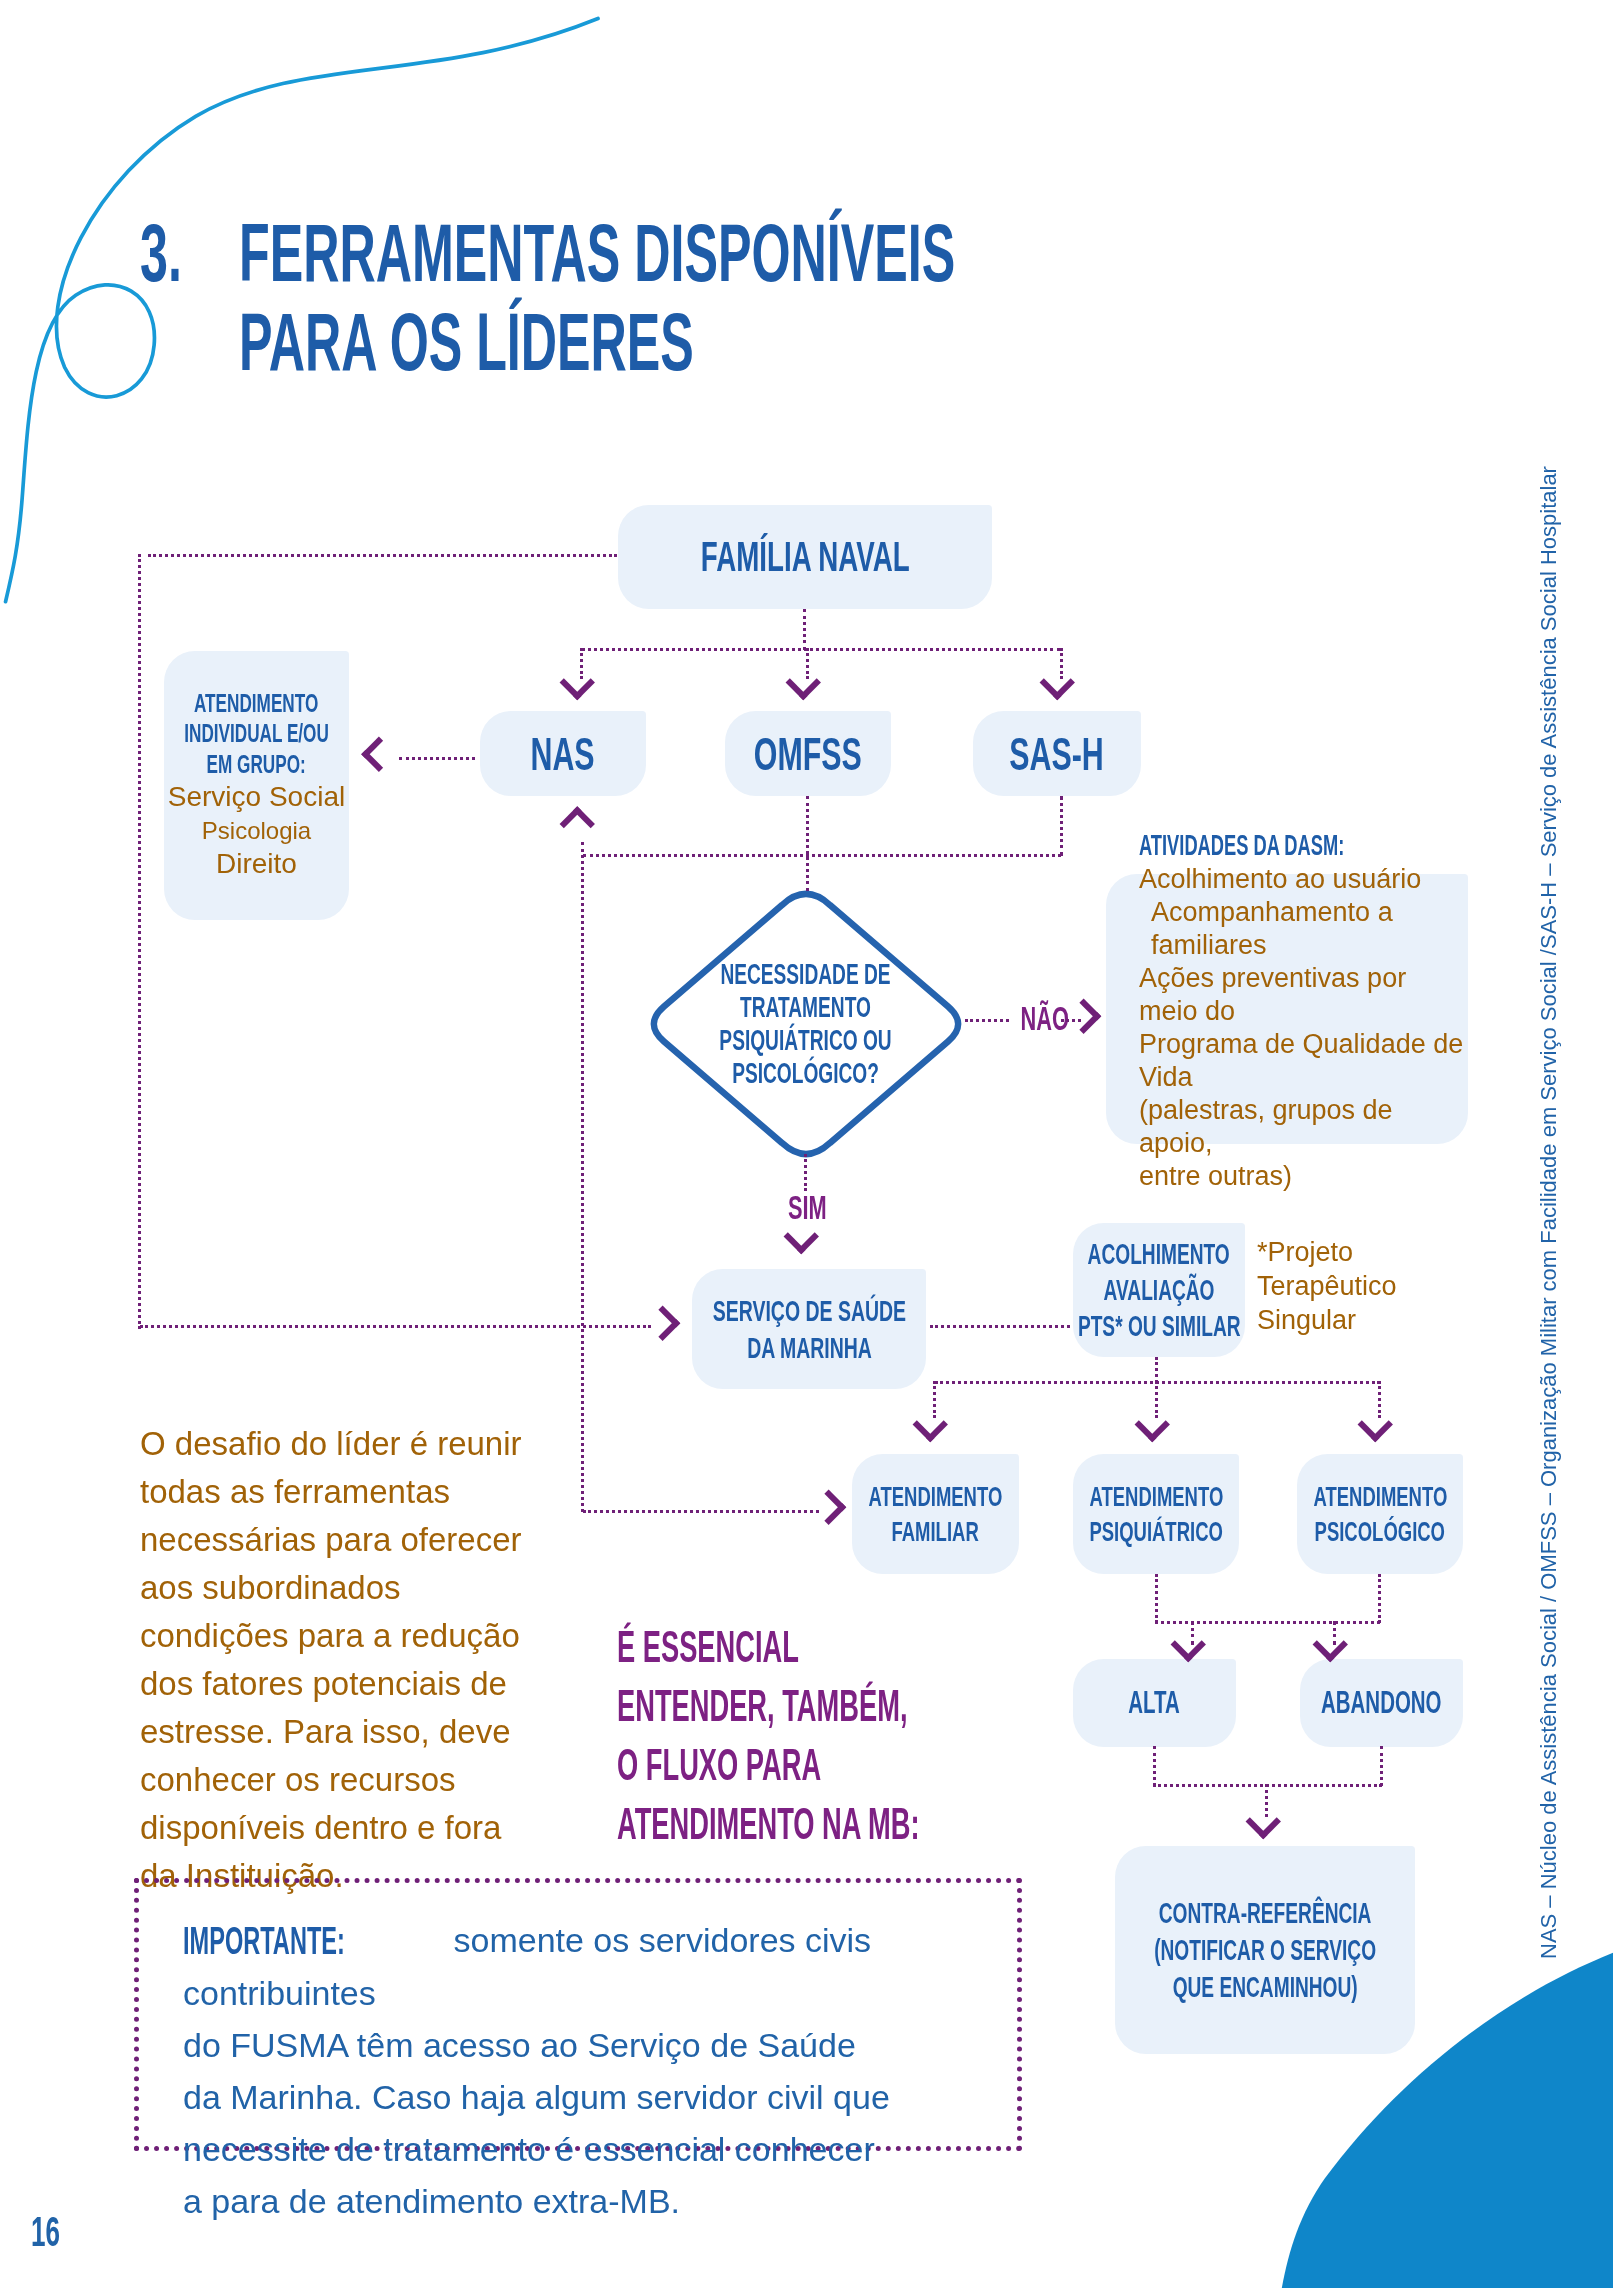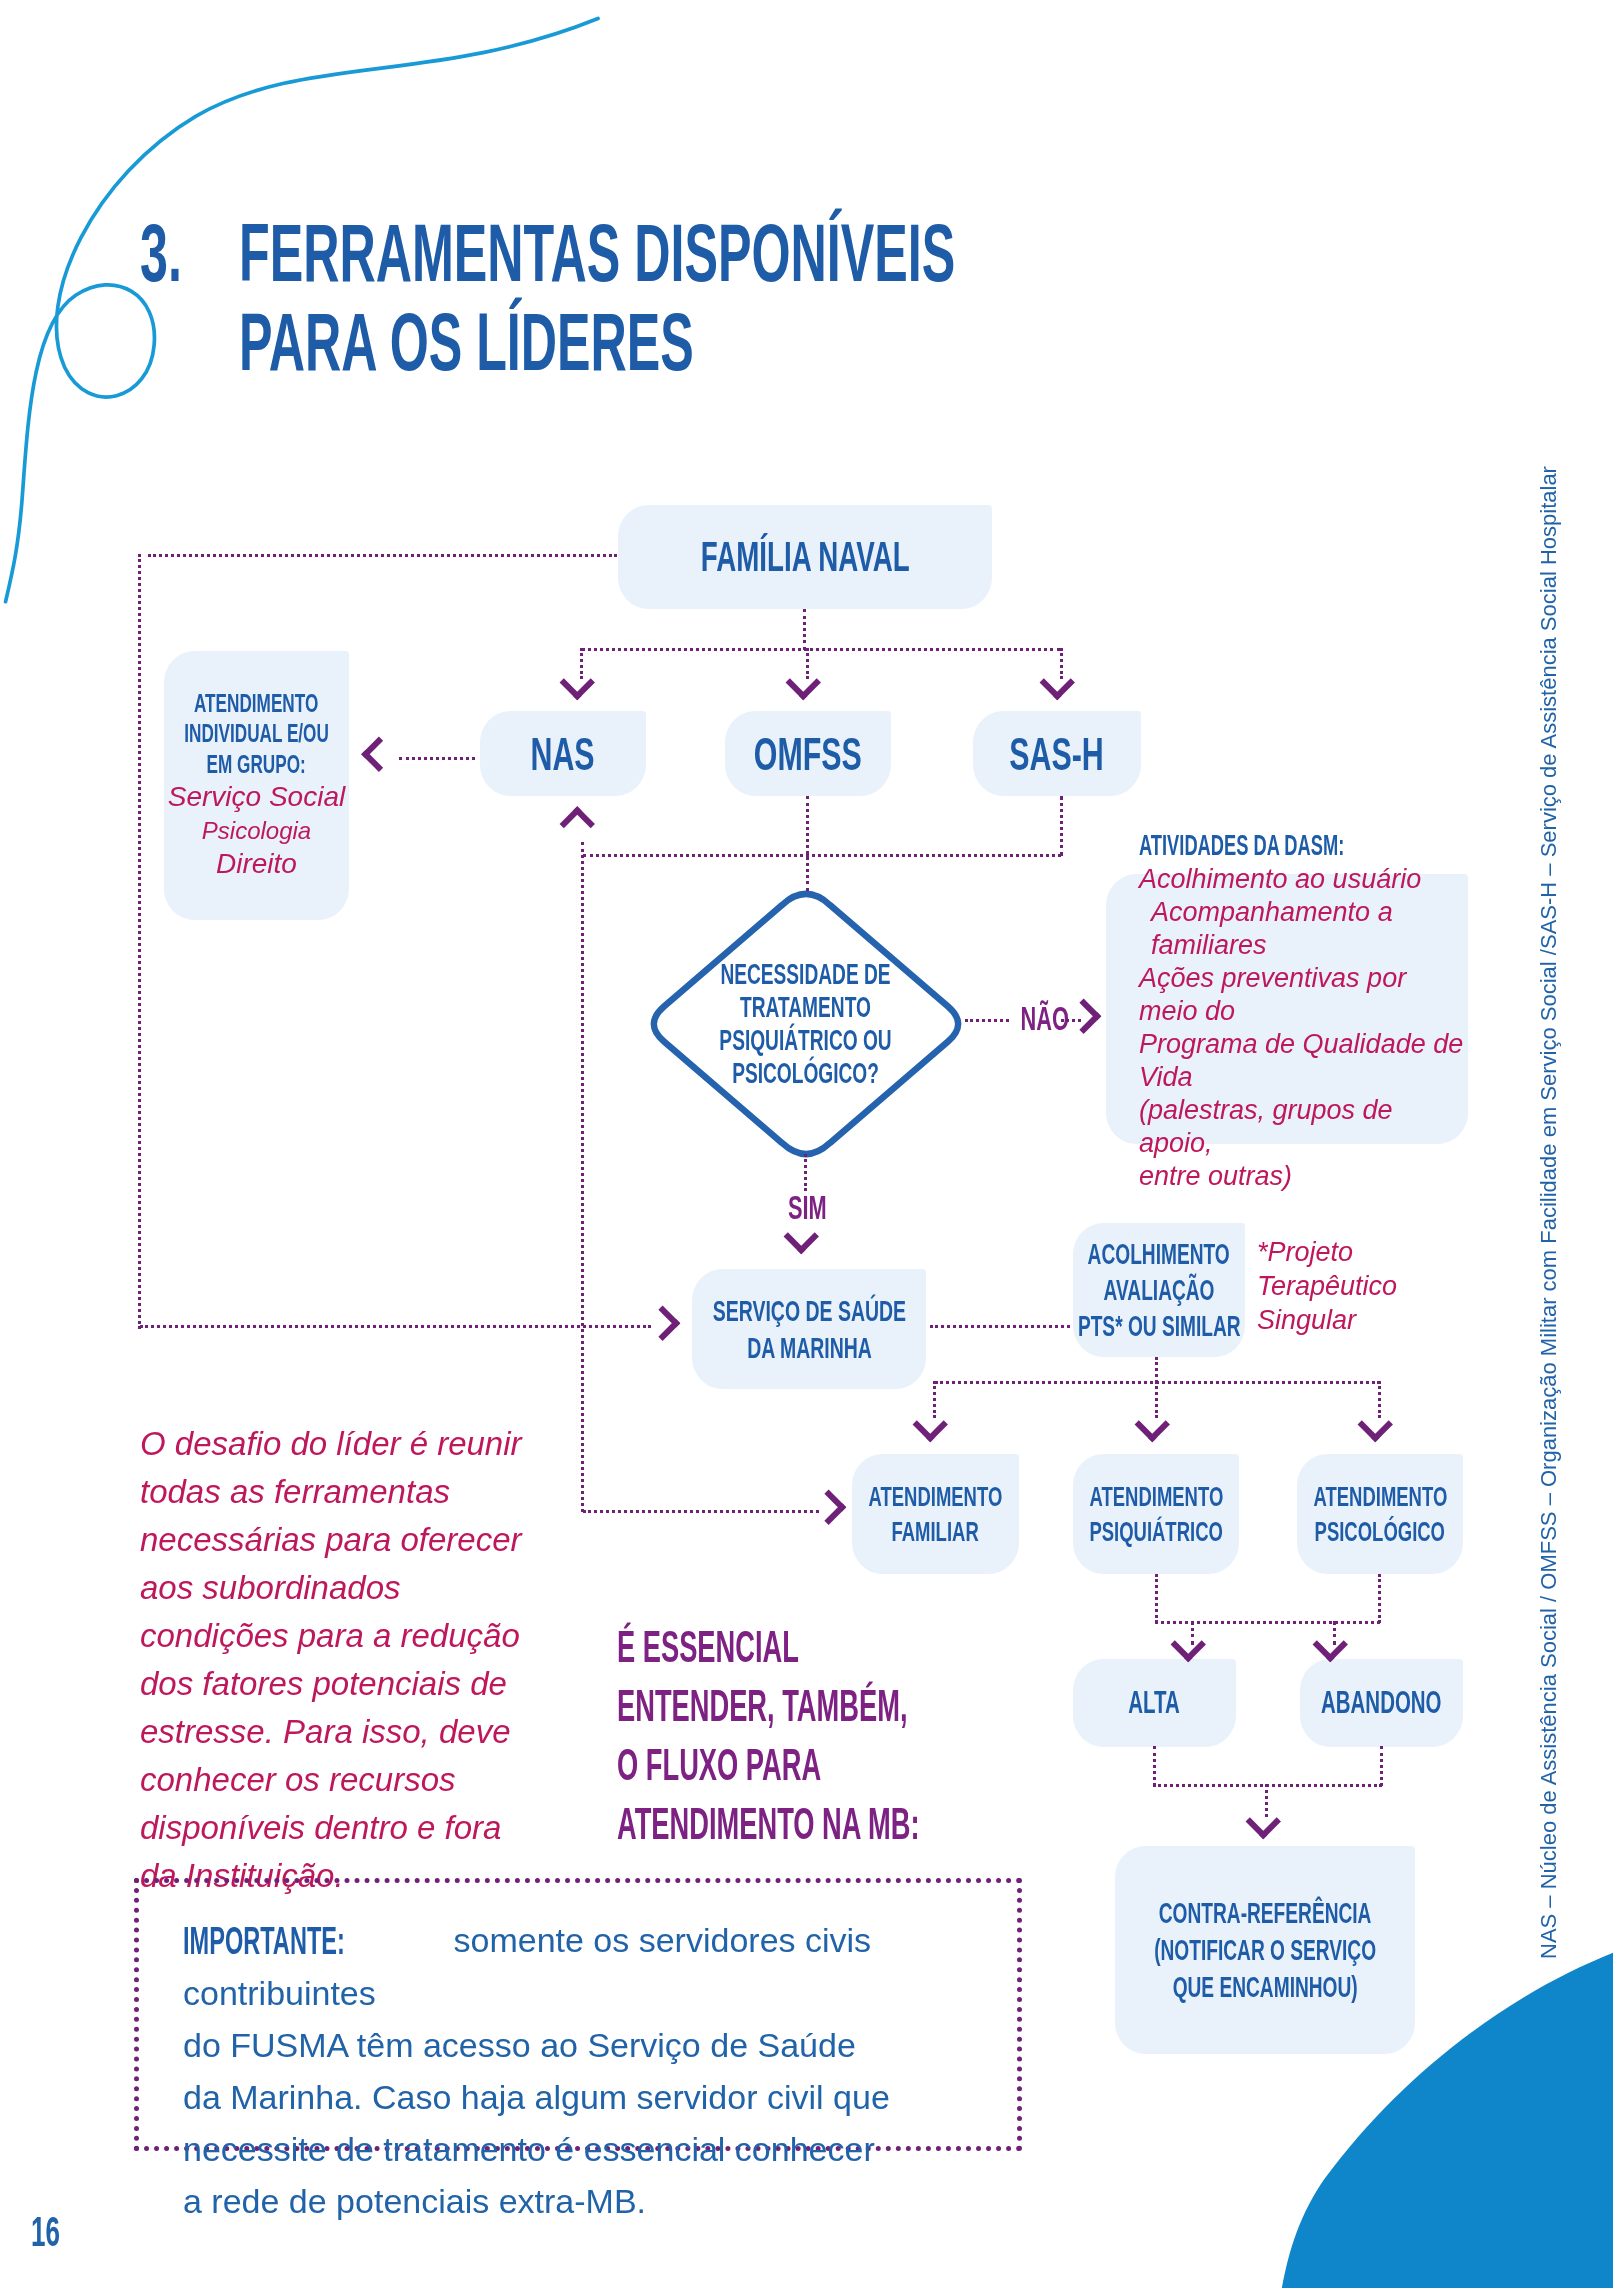--- a/index.html
+++ b/index.html
@@ -17,21 +17,21 @@
   
   .dh{position:absolute;height:0;border-top:3.7px dotted #6F2077;}
   .dv{position:absolute;width:0;border-left:3.7px dotted #6F2077;}
   
   .ch{position:absolute;width:18.5px;height:18.5px;border-right:6.5px solid #6F2077;border-bottom:6.5px solid #6F2077;}
   .ch-d{transform:rotate(45deg);}
   .ch-u{transform:rotate(-135deg);}
   .ch-l{transform:rotate(135deg);}
   .ch-r{transform:rotate(-45deg);}
   .purple-label{position:absolute;color:#7D2183;font-size:33px;}
-  .body-blue{color:#be185d;font-style:italic;}
+  .body-blue{color:#a16207;}
 </style>
 </head>
 <body>
 
 <svg class="abs" style="left:0;top:0;" width="646" height="646" viewBox="0 0 700 700">
   <path d="M 648 20 C 470 92 330 58 212 126 C 104 190 36 322 70 398 C 96 452 162 434 167 374 C 172 318 124 292 82 320 C 34 352 30 462 24 540 C 20 592 14 618 6 652" fill="none" stroke="#189AD7" stroke-width="4" stroke-linecap="round"></path>
 </svg>
 
 <svg class="abs" style="left:0;top:0;" width="1613" height="2289" viewBox="0 0 1748 2480">
   <path d="M 1748 2116 C 1628 2164 1516 2252 1436 2360 C 1409 2398 1396 2440 1389 2480 L 1748 2480 Z" fill="#0F86C9"></path>
@@ -212,21 +212,21 @@
   <span class="cond-l" style="font-size:44px;line-height:59px;display:block;">ATENDIMENTO NA MB:</span>
 </div>
 
 <div class="abs" style="left:134px;top:1878px;width:888px;height:273px;border:5.5px dotted #6F2077;box-sizing:border-box;padding:31px 0 0 44px;color:#2163A8;font-size:34px;line-height:52px;">
   <span style="display:block;">
     <span class="cond-l" style="font-size:38px;vertical-align:-1.8px;color:#1E5CA8;">IMPORTANTE:</span><span> somente os servidores civis contribuintes</span>
   </span>
   <span style="display:block;">do FUSMA têm acesso ao Serviço de Saúde</span>
   <span style="display:block;">da Marinha. Caso haja algum servidor civil que</span>
   <span style="display:block;">necessite de tratamento é essencial conhecer</span>
-  <span style="display:block;">a rede de potenciais extra-MB.</span>
+  <span style="display:block;">a para de atendimento extra-MB.</span>
 </div>
 
 <div class="abs" style="left:1536px;top:1959px;transform:rotate(-90deg);transform-origin:0 0;white-space:nowrap;color:#2163A8;font-size:22px;">
   <span>NAS – Núcleo de Assistência Social / OMFSS – Organização Militar com Facilidade em Serviço Social /SAS-H – Serviço de Assistência Social Hospitalar</span>
 </div>
 
 <div class="abs" style="left:31px;top:2208px;color:#2163A8;">
   <span class="cond-l" style="font-size:42px;">16</span>
 </div>
 

